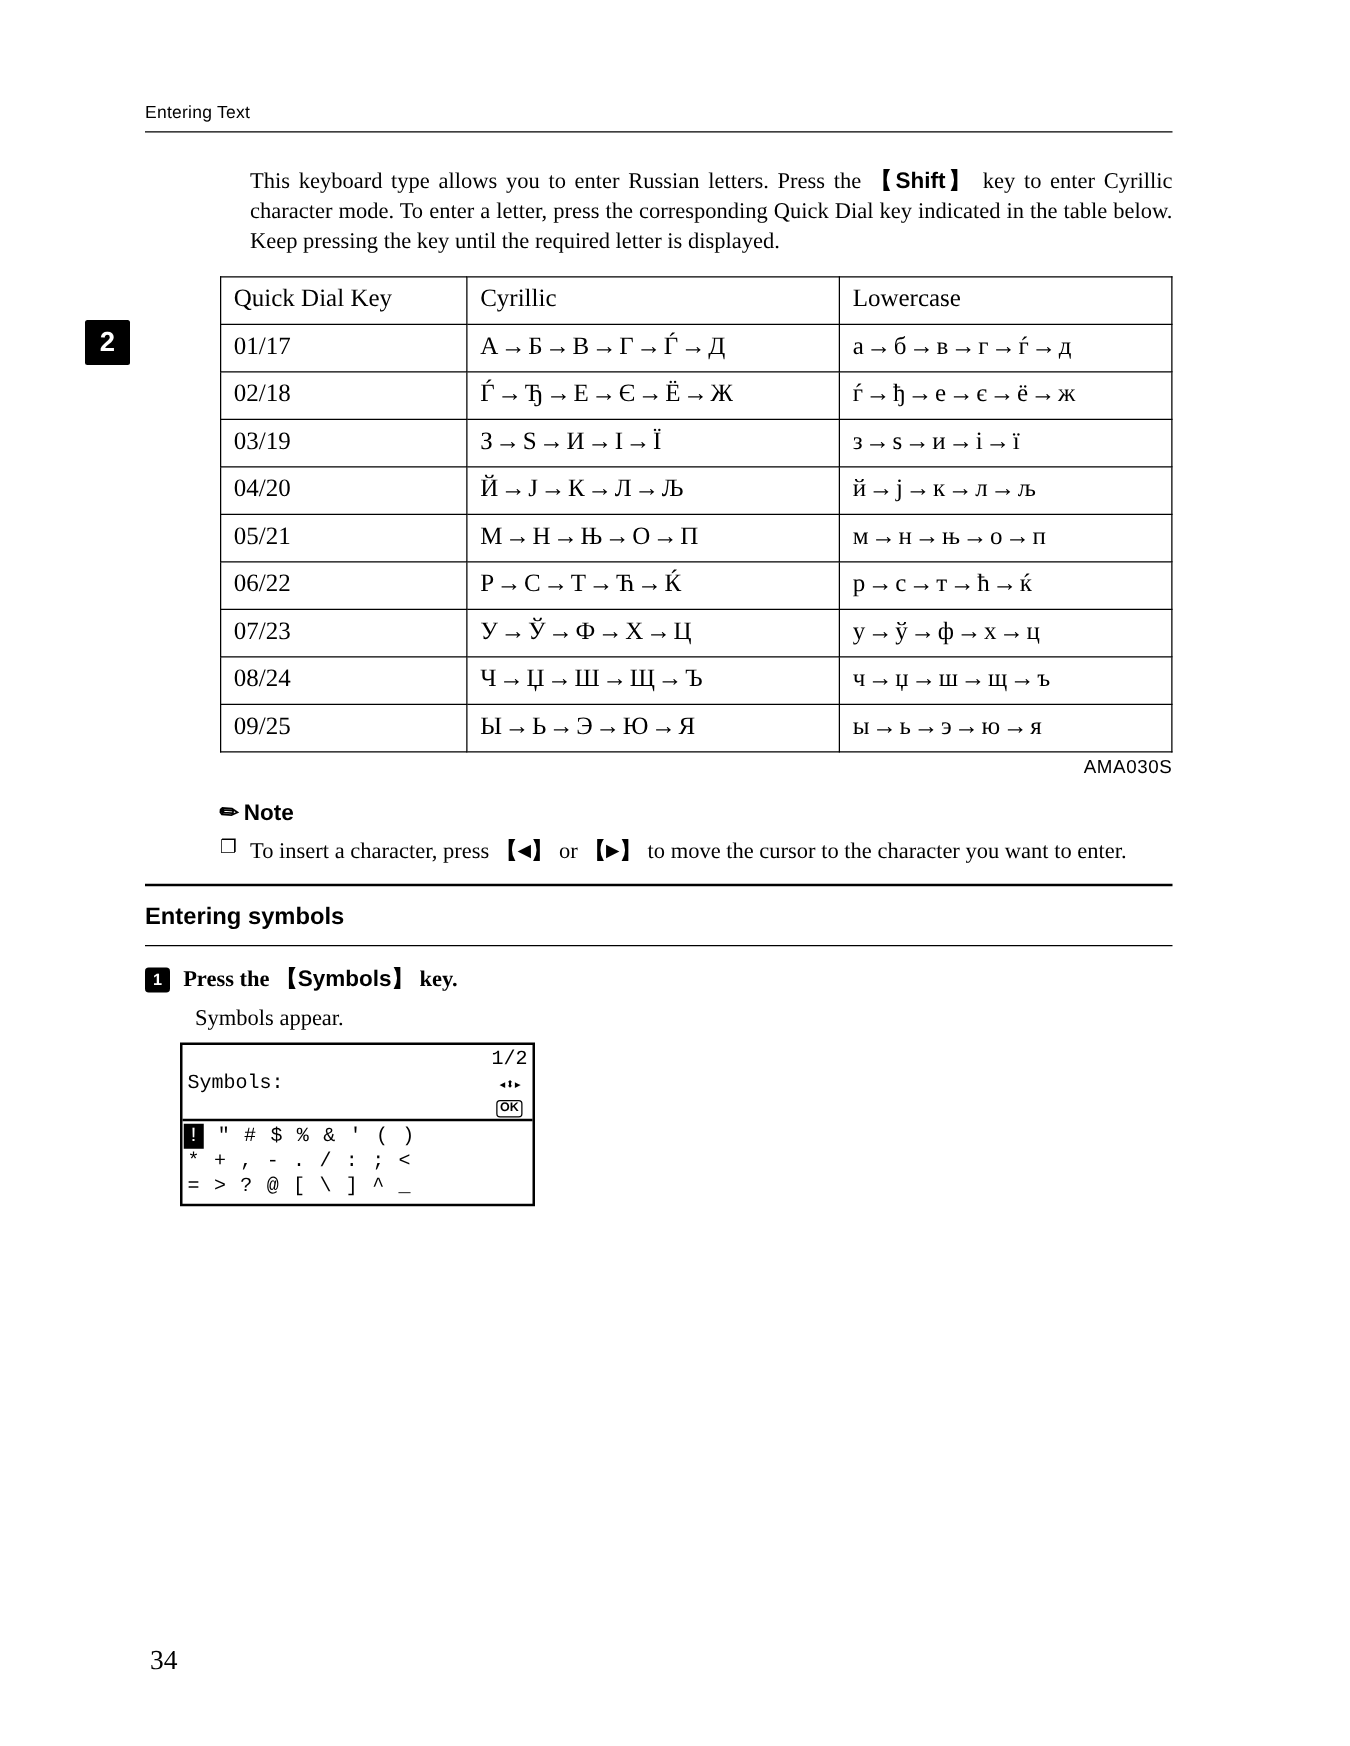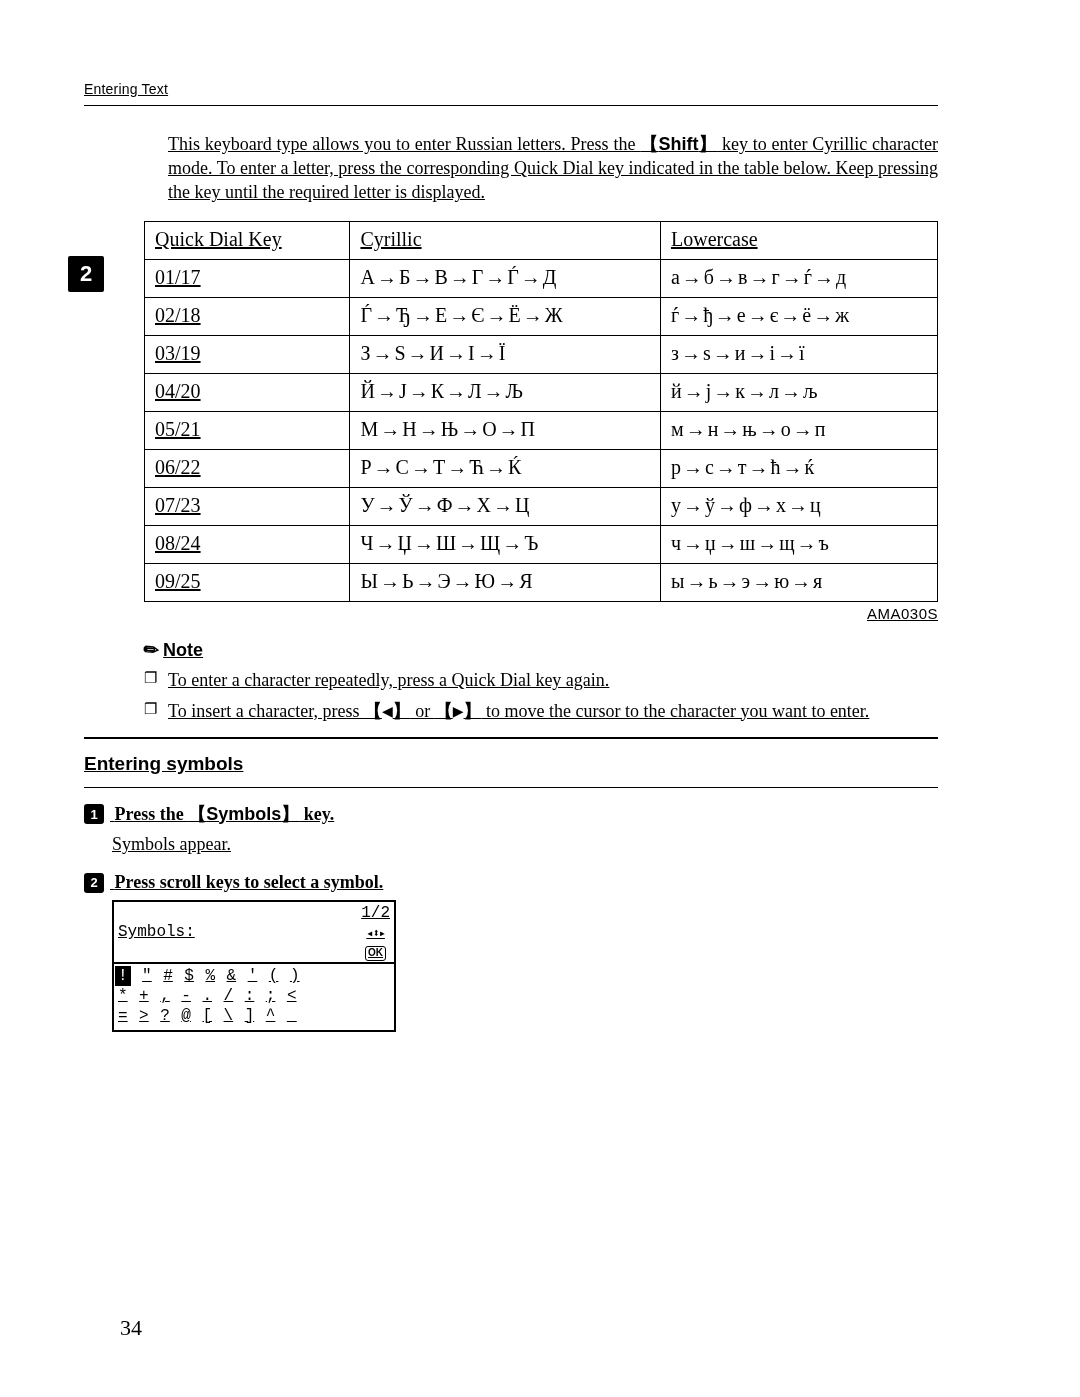--- a/index.html
+++ b/index.html
@@ -8,23 +8,22 @@
     background: #fff;
     font-family: Georgia, "Times New Roman", serif;
     color: #000;
     font-size: 18px;
     line-height: 1.35;
   }
   .page {
     width: 1048px;
     min-height: 1397px;
     box-sizing: border-box;
-    padding: 80px 110px 60px 84px;
+    padding: 80px 110px 60px 116px;
     position: relative;
-    text-decoration: underline;
   }
   .running-head {
     font-family: Arial, Helvetica, sans-serif;
     font-size: 14px;
     padding: 0 0 6px 0;
     border-bottom: 1px solid #000;
     margin-bottom: 26px;
     letter-spacing: 0.2px;
   }
   .chapter-tab {
@@ -159,21 +158,21 @@
     font-family: Arial, Helvetica, sans-serif;
     font-weight: bold;
     font-size: 13px;
     align-items: center;
     justify-content: center;
     border-radius: 3px;
     margin-right: 6px;
     vertical-align: 1px;
   }
   .step-body {
-    margin: 2px 0 8px 28px;
+    margin: 2px 0 8px 40px;
     font-weight: normal;
   }
 
   
   .lcd {
     width: 280px;
     border: 2px solid #000;
     font-family: "Courier New", monospace;
     font-size: 16px;
     line-height: 1.25;
@@ -293,43 +292,38 @@
             <td><span class="seq"><span class="ch">ы</span><span class="ar">→</span><span class="ch">ь</span><span class="ar">→</span><span class="ch">э</span><span class="ar">→</span><span class="ch">ю</span><span class="ar">→</span><span class="ch">я</span></span></td>
           </tr>
         </tbody>
     </table>
     <div class="imgcode">AMA030S</div>
 
     <div class="note-head">
       <span class="pencil">✎</span><span>Note</span>
     </div>
     <ul class="note-list">
-      <li>To enter a character repeatedly, press a Quick Dial key again.</li>
       <li>
         <span>To insert a character, press </span><span class="bracket">【</span><span class="tri">◀</span><span class="bracket">】</span><span> or </span><span class="bracket">【</span><span class="tri">▶</span><span class="bracket">】</span><span> to move the cursor to the character you want to enter.</span>
       </li>
     </ul>
   </div>
 
   <hr class="rule">
 
   <div class="sub-heading">Entering symbols</div>
 
   <hr class="rule" style="border-top-width:1px">
 
   <div class="step">
     <span class="step-num">1</span>
     <span>Press the </span><span class="bracket">【</span><span class="inline-key">Symbols</span><span class="bracket">】</span><span> key.</span>
   </div>
   <div class="step-body">Symbols appear.</div>
 
-  <div class="step">
-    <span class="step-num">2</span>
-    <span>Press scroll keys to select a symbol.</span>
-  </div>
 
   <div class="lcd">
     <div class="lcd-head">
       <span>Symbols:</span>
       <span class="lcd-right">
         <span>1/2</span>
         <span class="arrow-glyph">◂⬍▸</span>
         <span class="okbox">OK</span>
       </span>
     </div>

